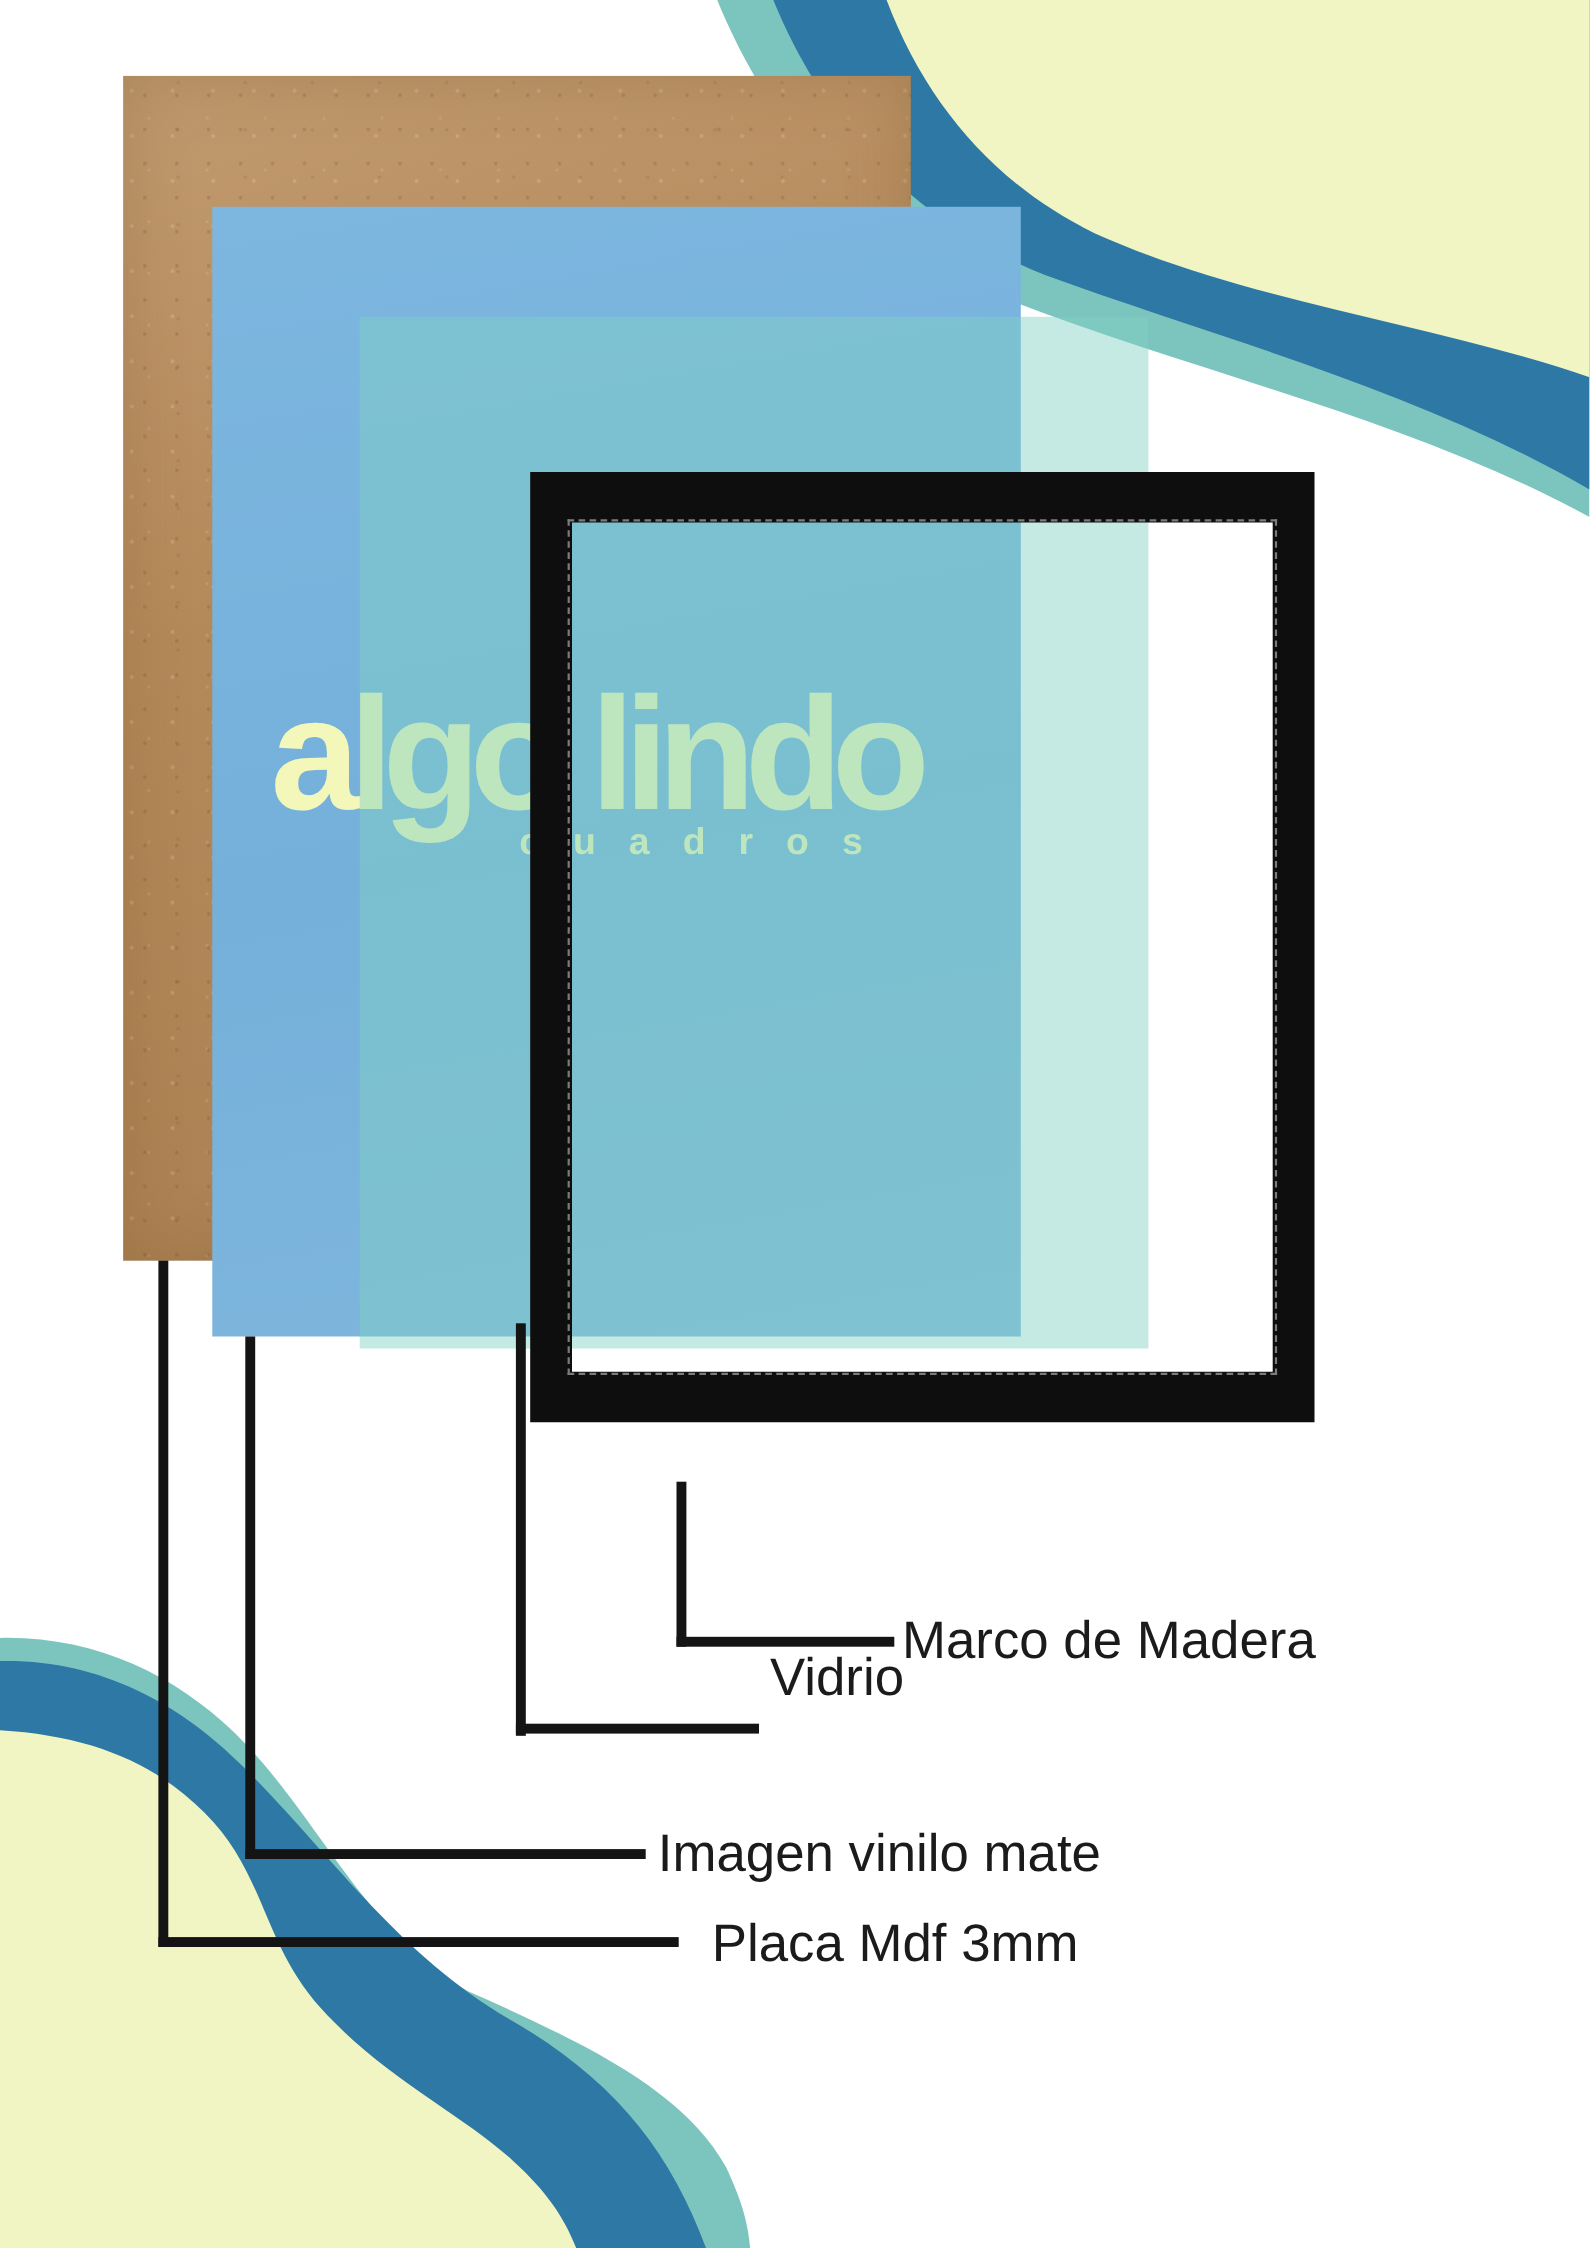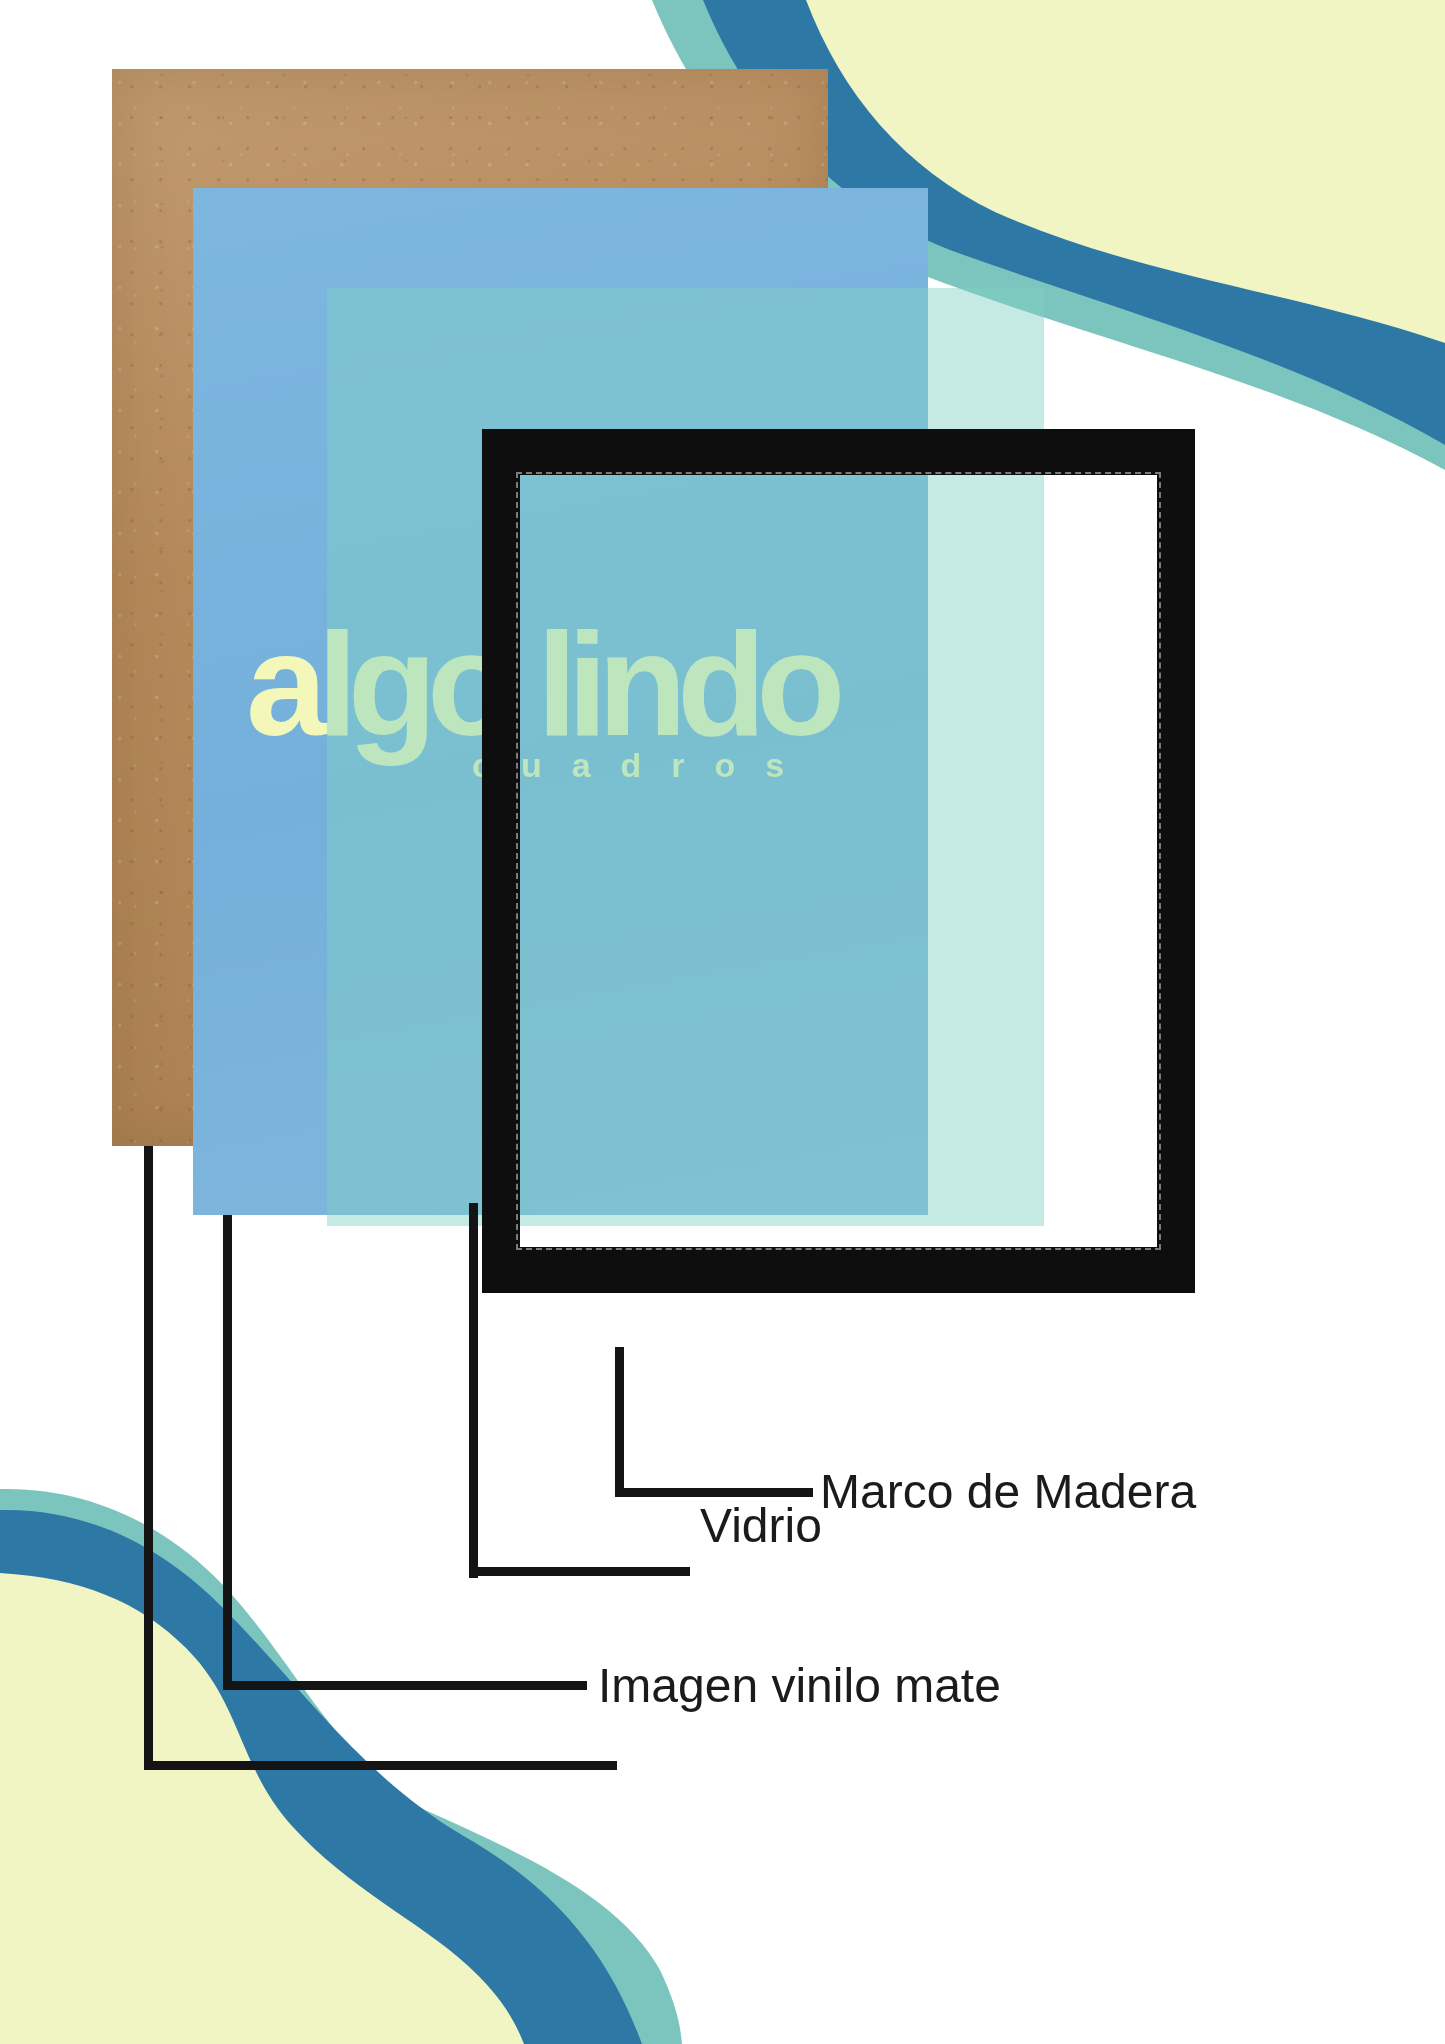--- a/index.html
+++ b/index.html
@@ -109,14 +109,15 @@
 
   <div class="callout-line" style="left:469px;top:1203px;width:9px;height:375px"></div>
   <div class="callout-line" style="left:469px;top:1567px;width:221px;height:9px"></div>
 
   <div class="callout-line" style="left:615px;top:1347px;width:9px;height:150px"></div>
   <div class="callout-line" style="left:615px;top:1488px;width:198px;height:9px"></div>
 
   <div class="callout-label" style="left:820px;top:1466px">Marco de Madera</div>
   <div class="callout-label" style="left:700px;top:1500px">Vidrio</div>
   <div class="callout-label" style="left:598px;top:1660px">Imagen vinilo mate</div>
+  <div class="callout-label" style="left:647px;top:1742px">Placa Mdf 3mm</div>
 
 </div>
 
 </body></html>

